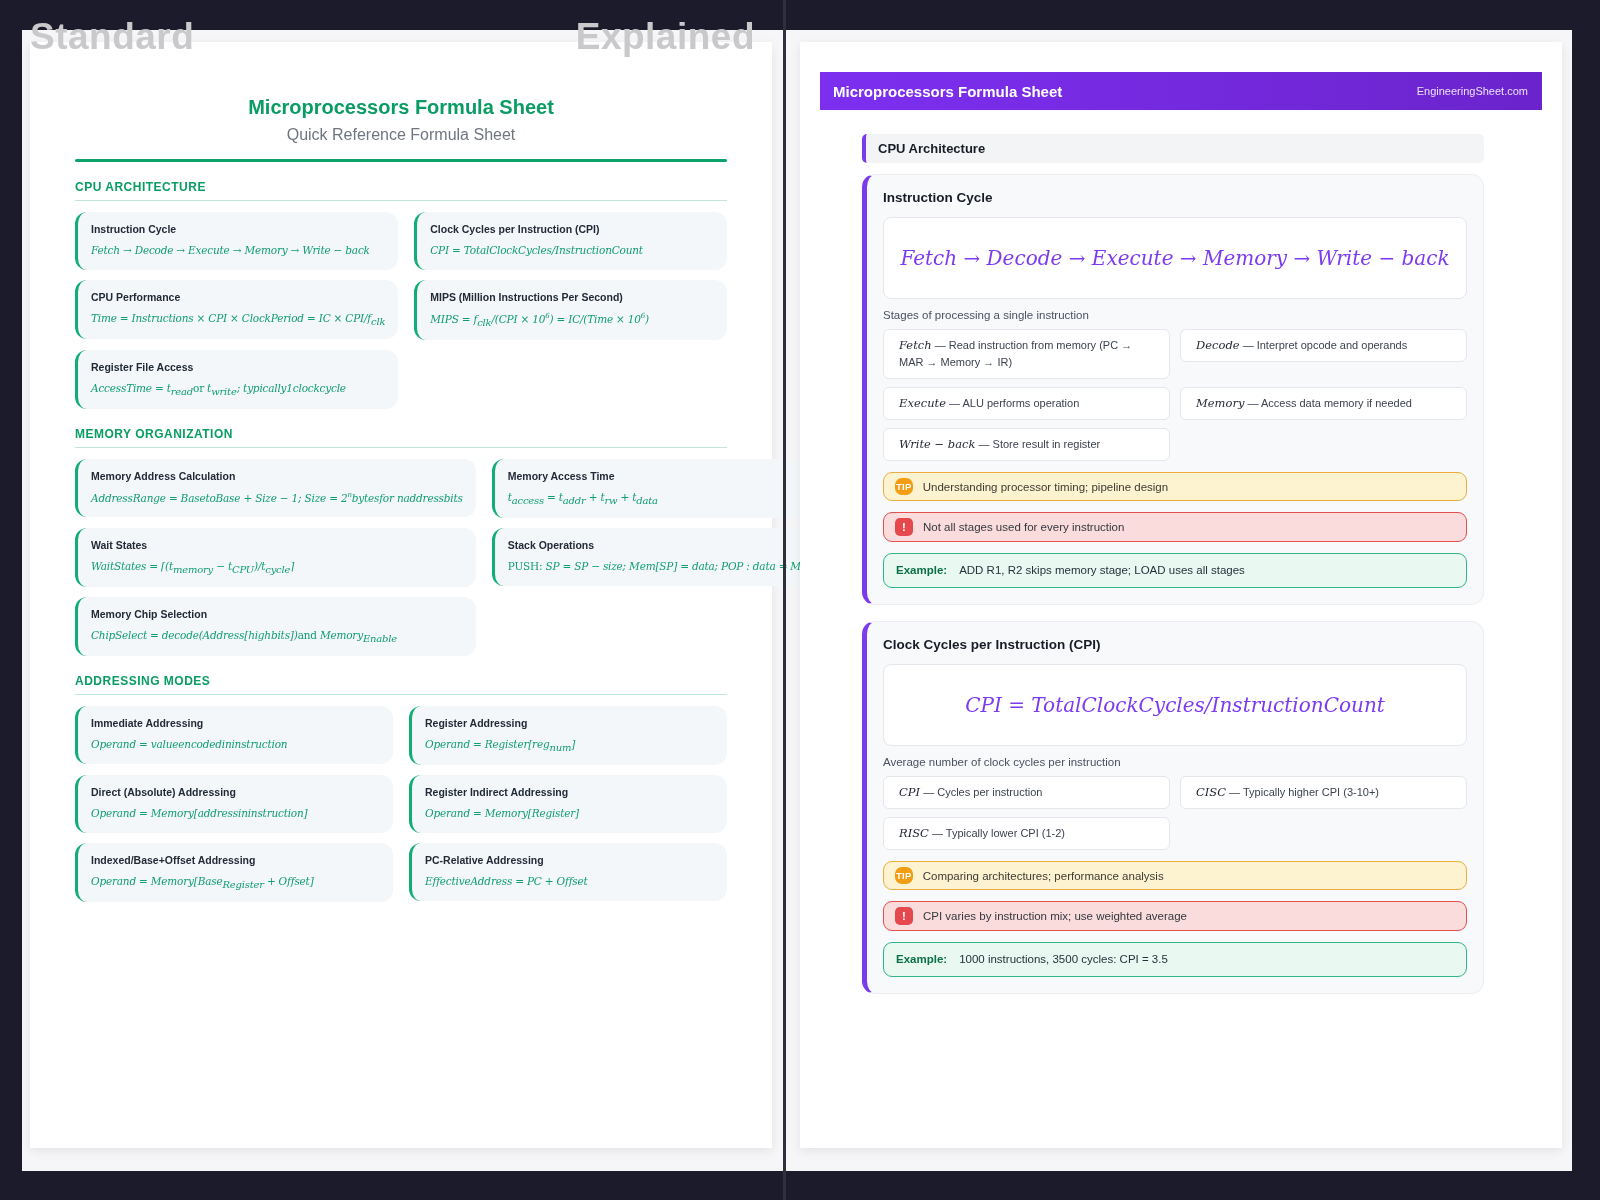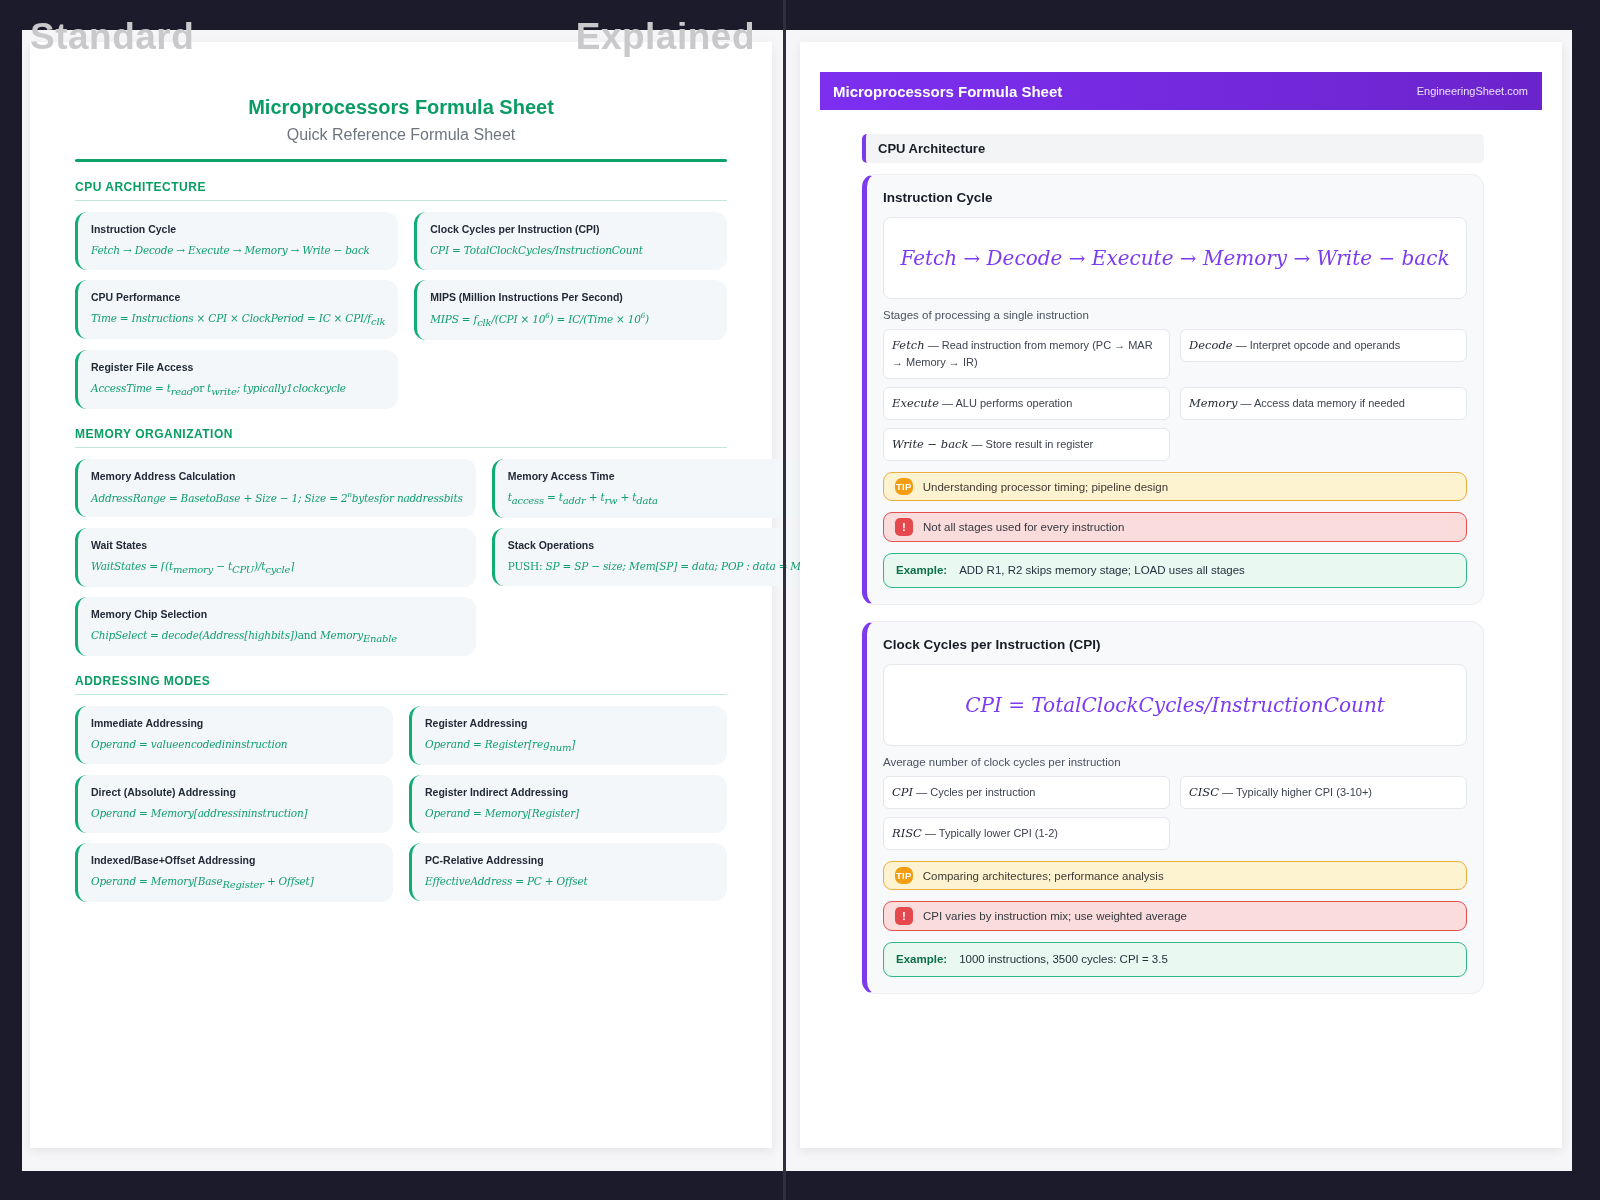--- a/index.html
+++ b/index.html
@@ -41,21 +41,21 @@
     padding:7px 12px;font-size:13px;font-weight:bold;color:#171c26;}
   .rcard{margin:11px 78px 0 62px;background:#f8f9fb;border:1px solid #ececf1;border-left:5px solid #7c3aed;
     border-radius:13px;padding:15px 16px 16px;box-sizing:border-box;}
   .rcard + .rcard{margin-top:16px;}
   .rcard-title{font-size:13.5px;font-weight:bold;color:#171c26;}
   .formula-display{margin-top:12px;background:#fff;border:1px solid #e4e7ec;border-radius:8px;height:80px;
     display:flex;align-items:center;justify-content:center;font-family:"DejaVu Serif",serif;
     font-style:italic;font-size:20px;color:#7c3bf0;}
   .rdesc{margin-top:10px;font-size:11.5px;color:#4a5160;}
   .terms{margin-top:8px;display:grid;grid-template-columns:1fr 1fr;gap:8px 10px;align-items:start;}
-  .term-box{background:#fff;border:1px solid #e4e7ec;border-radius:6px;padding:7px 8px;
+  .term-box{background:#fff;border:1px solid #e4e7ec;border-radius:6px;padding:7px 15px;
     font-size:11px;color:#3c4250;line-height:1.5;}
   .term{font-family:"DejaVu Serif",serif;font-style:italic;font-size:11.5px;color:#1f2430;}
   .callout{margin-top:11px;display:flex;align-items:center;gap:10px;border-radius:9px;
     padding:5px 11px;min-height:29px;box-sizing:border-box;font-size:11.5px;}
   .tip{background:#fdf3d1;border:1.5px solid #ecae3f;color:#3f3a33;}
   .tip-badge{background:#f29d12;color:#fff;font-size:9.5px;font-weight:bold;padding:3px 1px;
     border-radius:7px;letter-spacing:.3px;flex:0 0 auto;}
   .warn{background:#fbdcdc;border:1.5px solid #e4504e;color:#33383f;}
   .warn-badge{background:#e5484d;color:#fff;width:18px;height:18px;border-radius:5px;display:flex;
     align-items:center;justify-content:center;font-weight:bold;font-size:11.5px;flex:0 0 auto;}

